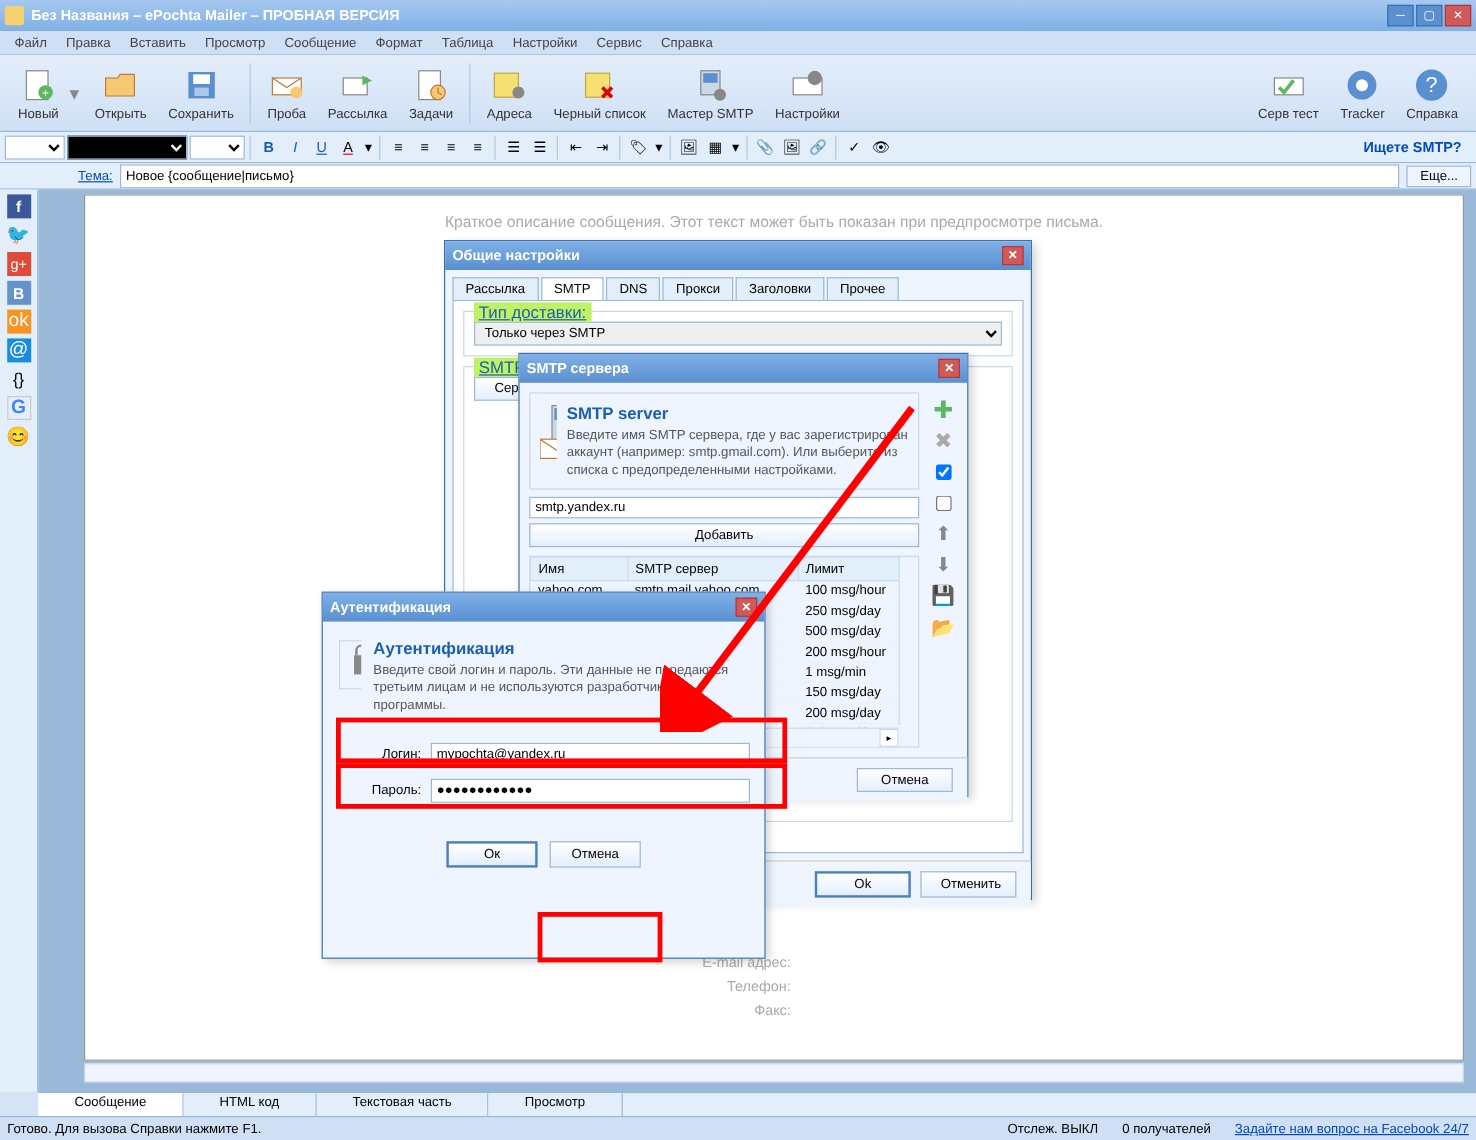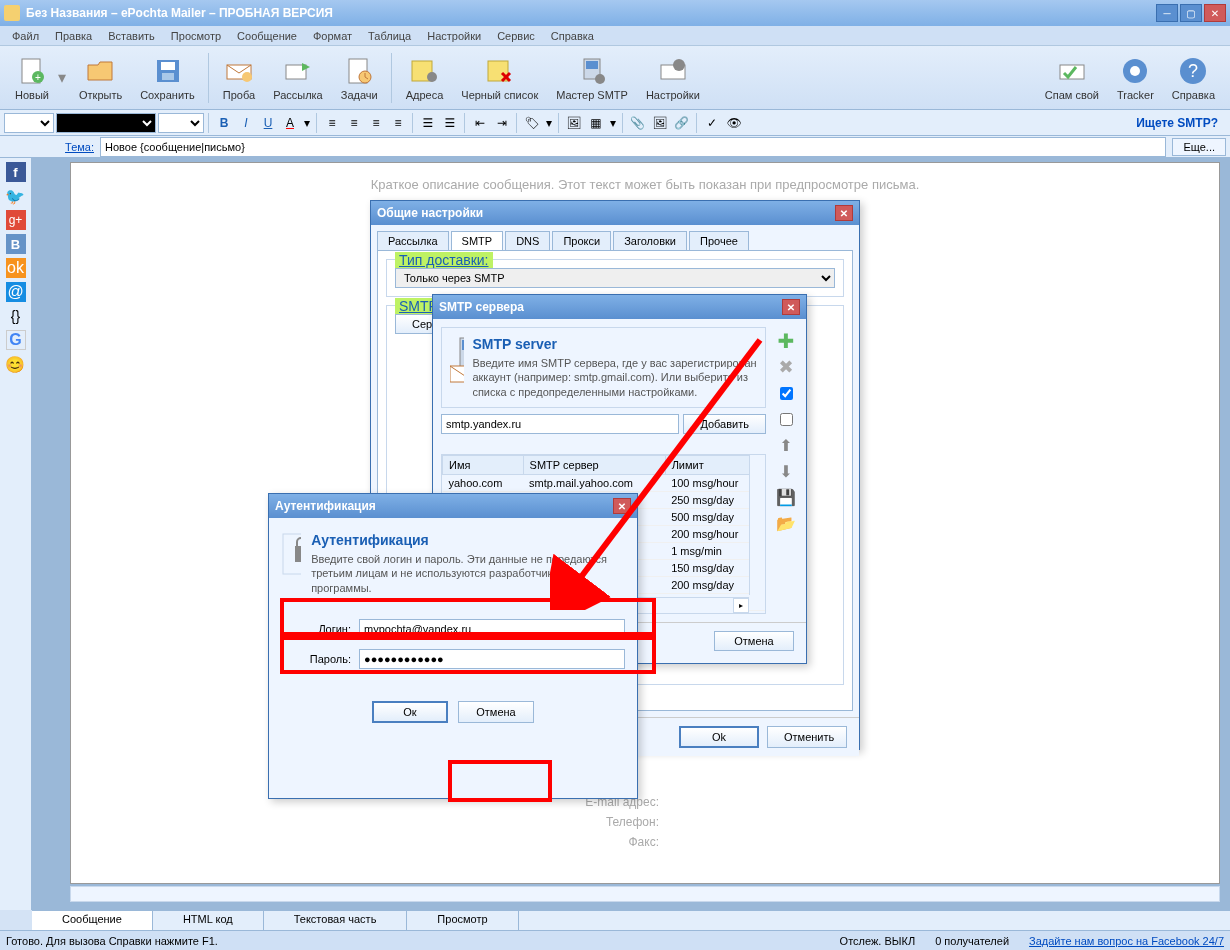--- a/index.html
+++ b/index.html
@@ -73,21 +73,21 @@
   
   .dlg-settings { left:370px; top:200px; width:490px; height:550px;}
   .settings-lower { display:flex; justify-content:flex-end; gap:8px; padding:8px 12px; border-top:1px solid #ccc; background:#eef5ff;}
 
   
   .dlg-smtp { left:432px; top:294px; width:375px; height:370px; z-index:2;}
   .smtp-body { padding:8px; display:flex; gap:8px;}
   .smtp-left { flex:1;}
   .smtp-header { display:flex; gap:8px; padding:8px; border:1px solid #c8d8ec; margin-bottom:6px;}
   .smtp-desc { font-size:11px; color:#555; line-height:1.3;}
-  .smtp-add-row { display:flex; gap:4px; margin-bottom:20px;}
+  .smtp-add-row { display:flex; gap:4px; margin-bottom:7px;flex-direction:column;}
   .smtp-add-row input { flex:1;}
   .smtp-table { border:1px solid #c8d8ec; height:160px; overflow:auto; position:relative;}
   .smtp-table table { width:100%; font-size:11px; border-collapse:collapse;}
   .smtp-table th { background:#e3eefb; border:1px solid #c8d8ec; padding:3px 6px; text-align:left; font-weight:normal; position:sticky; top:0;}
   .smtp-table td { padding:2px 6px; border-bottom:1px solid #f0f0f0;}
   .smtp-table-scroll { position:absolute; right:0; top:0; bottom:18px; width:16px; background:#eef5ff; border-left:1px solid #c8d8ec;}
   .smtp-table-hscroll { position:absolute; left:0; right:16px; bottom:0; height:16px; background:#eef5ff; border-top:1px solid #c8d8ec; display:flex;}
   .smtp-table-hscroll .sb-btn { width:16px; border:1px solid #c8d8ec; background:#fff; font-size:8px; display:flex; align-items:center; justify-content:center;}
   .smtp-right { width:24px; display:flex; flex-direction:column; gap:6px; align-items:center; padding-top:4px;}
   .smtp-right div { width:20px; height:20px; display:flex; align-items:center; justify-content:center;}
@@ -213,21 +213,21 @@
         <circle cx="22" cy="10" r="6" fill="#888"></circle>
       </svg>
       <span>Настройки</span>
     </div>
   <div class="spacer"></div>
   <div class="toolbtn">
       <svg class="icon" viewBox="0 0 32 32">
         <rect x="4" y="10" width="24" height="14" fill="#fff" stroke="#888"></rect>
         <path d="M8 18l4 4 8-10" stroke="#5cb860" stroke-width="3" fill="none"></path>
       </svg>
-      <span>Спам свой</span>
+      <span>Серв тест</span>
     </div>
   <div class="toolbtn">
       <svg class="icon" viewBox="0 0 32 32">
         <circle cx="16" cy="16" r="12" fill="#5a8fd0"></circle>
         <circle cx="16" cy="16" r="5" fill="#fff"></circle>
       </svg>
       <span>Tracker</span>
     </div>
   <div class="toolbtn">
       <svg class="icon" viewBox="0 0 32 32">

